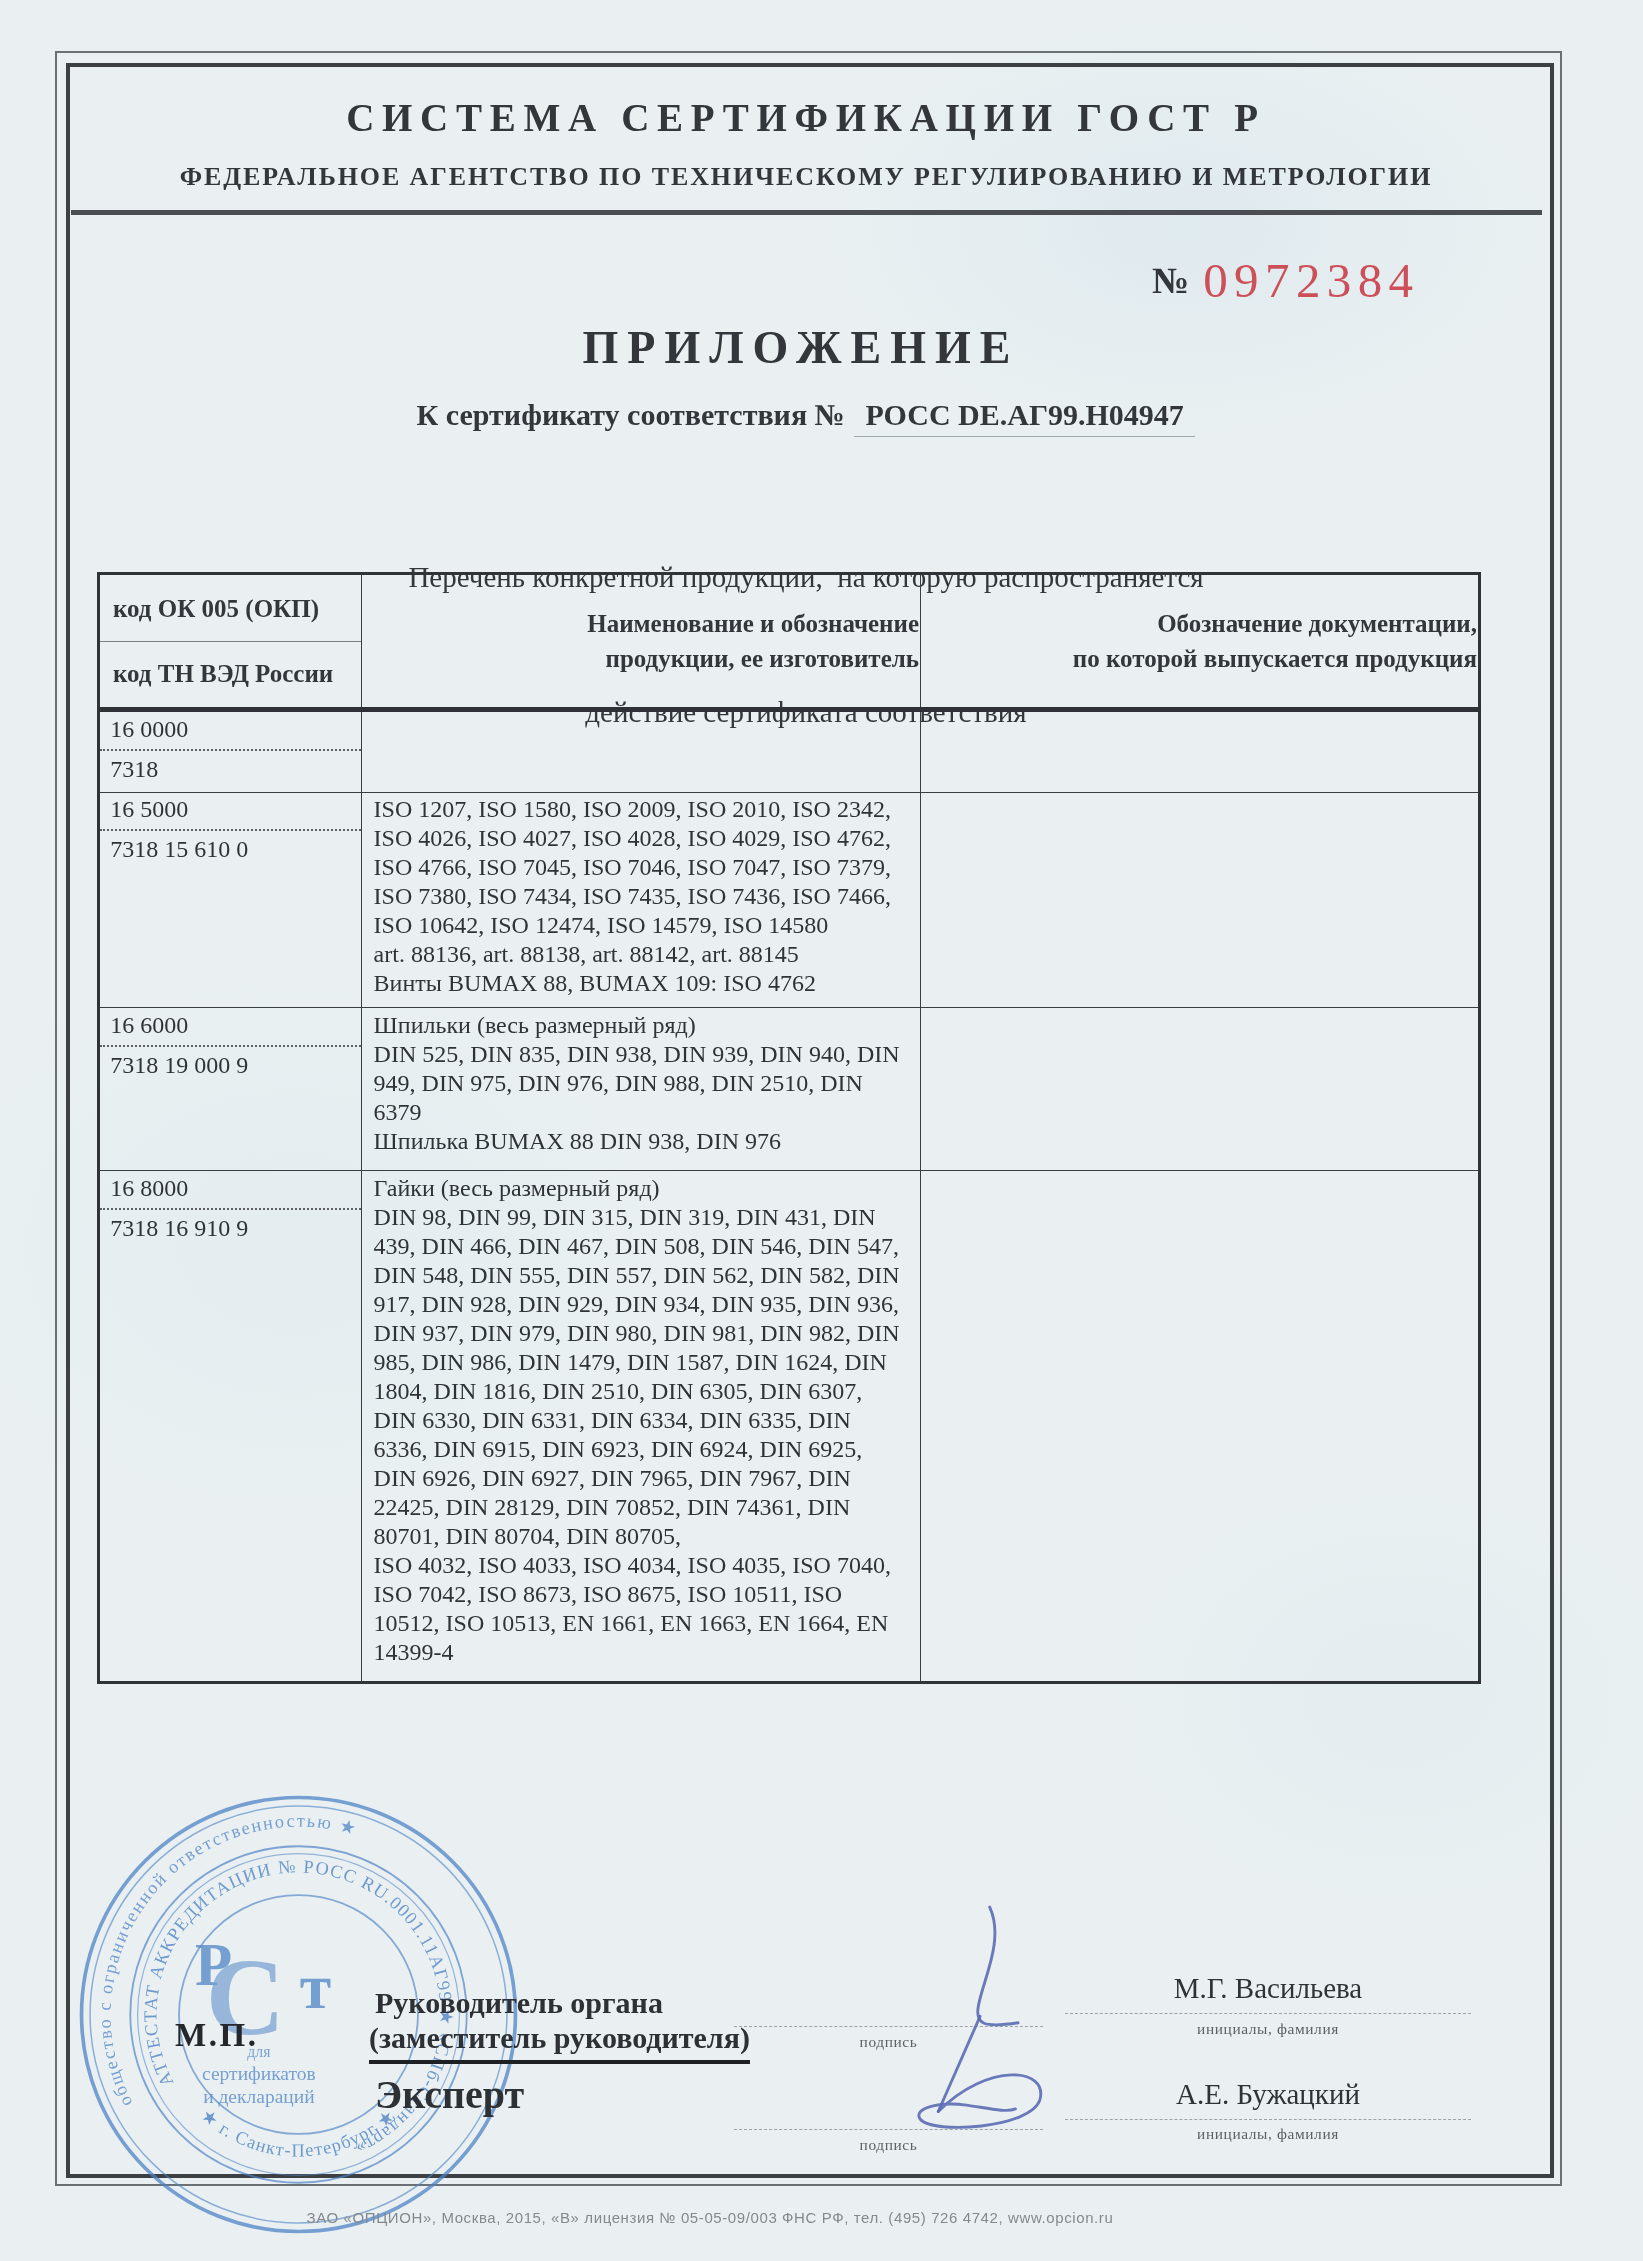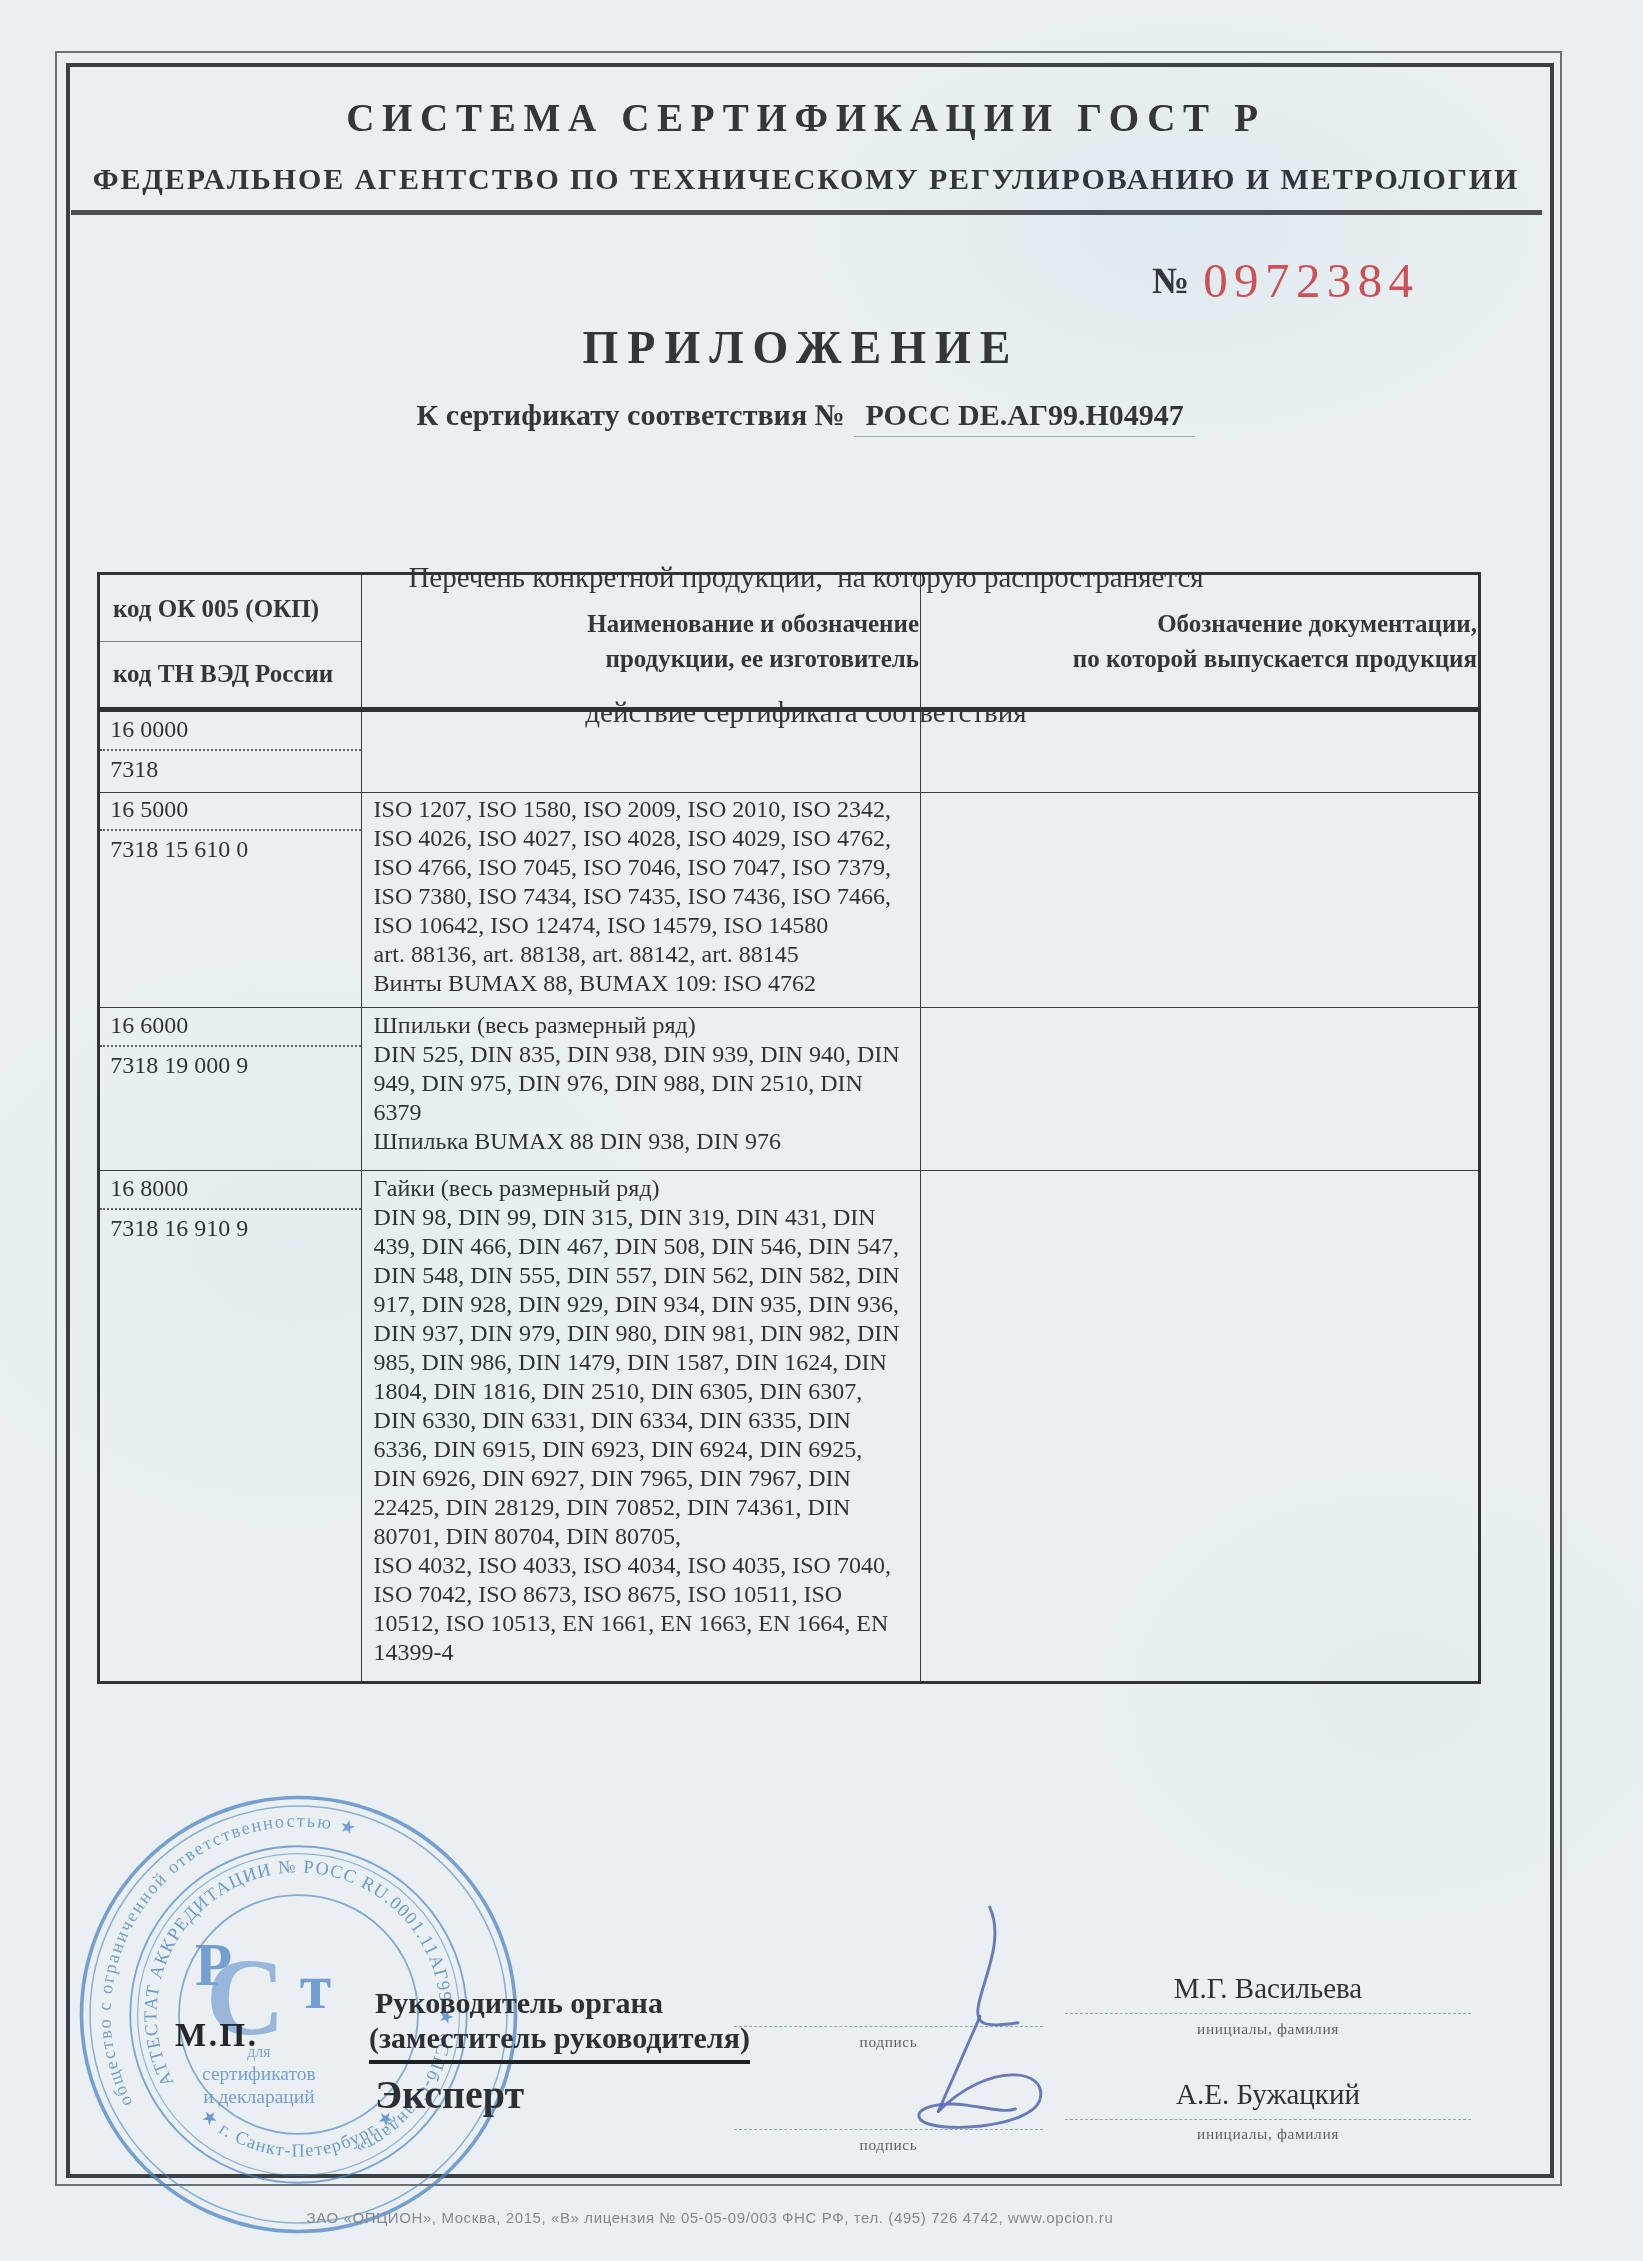--- a/index.html
+++ b/index.html
@@ -14,21 +14,21 @@
     color:#383c41;
   }
   
   .frame-outer { position:absolute; left:55px; top:51px; width:1503px; height:2131px; border:2.6px solid #6b7074; }
   .frame-inner { position:absolute; left:66px; top:63px; width:1480px; height:2107px; border:4.5px solid #3c4043; }
 
   
   .hdr1 { position:absolute; left:77px; top:95px; width:1458px; text-align:center;
           font-size:39px; font-weight:bold; letter-spacing:7.7px; color:#33373c; }
   .hdr2 { position:absolute; left:77px; top:162px; width:1458px; text-align:center;
-          font-size:30px; font-weight:bold; letter-spacing:1.9px; color:#33373c; }
+          font-size:26px; font-weight:bold; letter-spacing:1.9px; color:#33373c; }
   .hdr-rule { position:absolute; left:71px; top:210px; width:1471px; height:4.5px; background:#4b4f53; }
 
   
   .docno { position:absolute; left:1152px; top:252px; white-space:nowrap; }
   .docno .sign { font-size:37px; font-weight:bold; color:#33373c; vertical-align:baseline; }
   .docno .val  { font-size:49px; color:#cd5058; font-family:Liberation Serif, serif;
                  letter-spacing:6.4px; margin-left:14px; vertical-align:-3.9px; }
 
   .title { position:absolute; left:72px; top:321px; width:1458px; text-align:center;
            font-size:46px; font-weight:bold; letter-spacing:9px; color:#33373c; }

